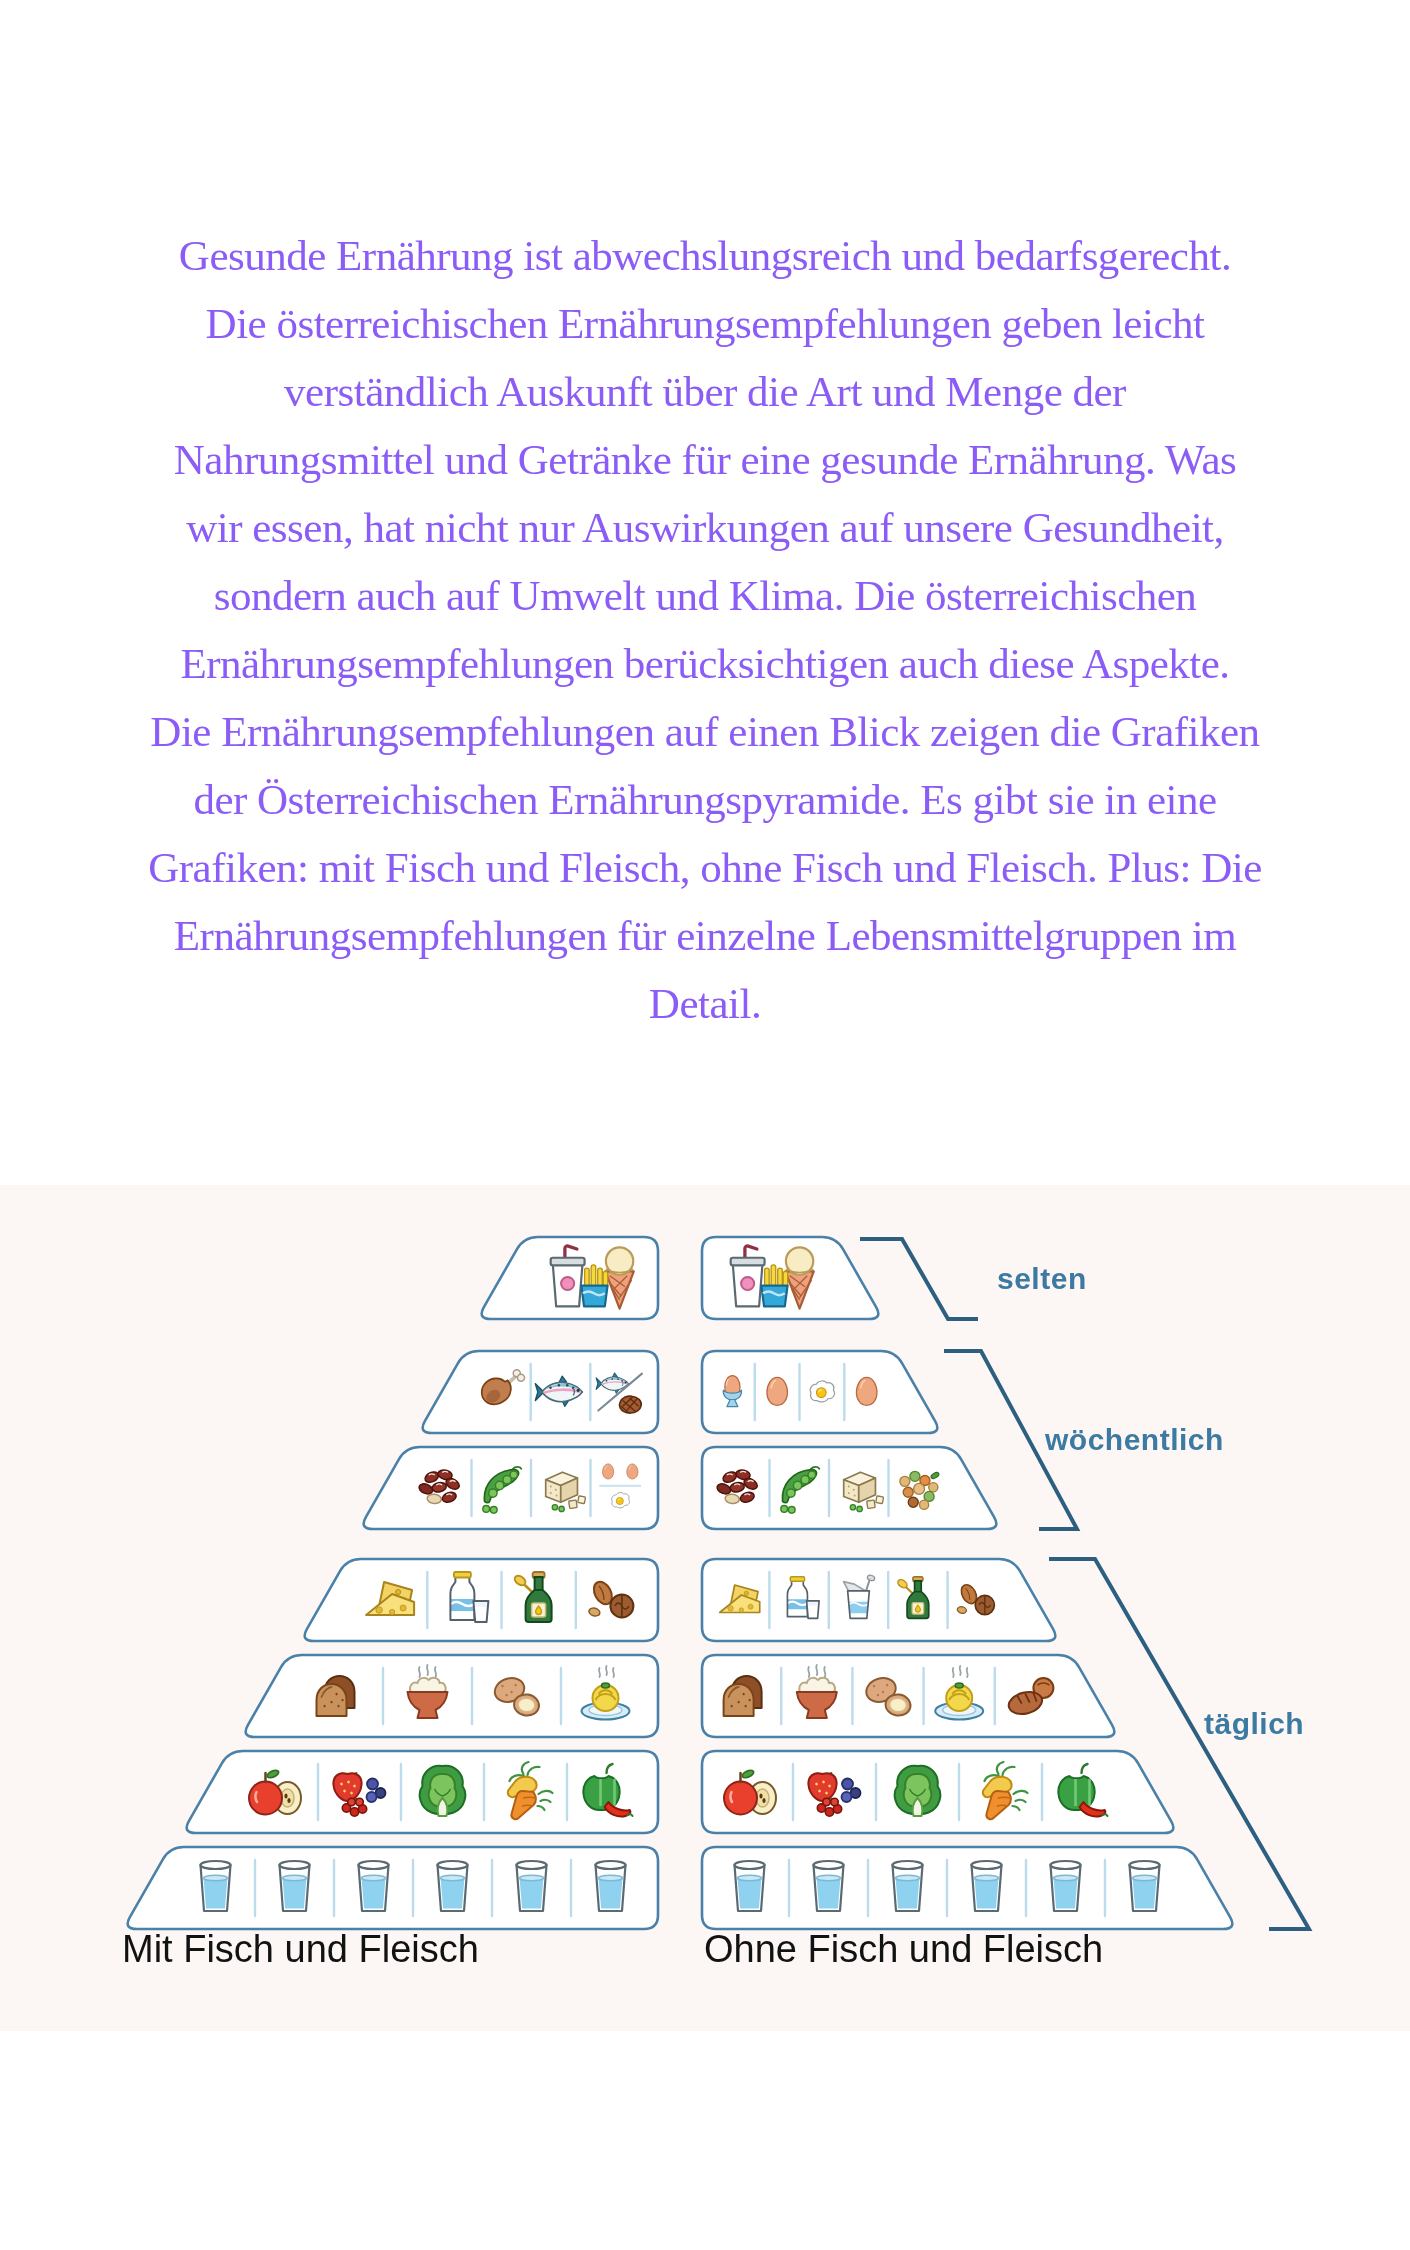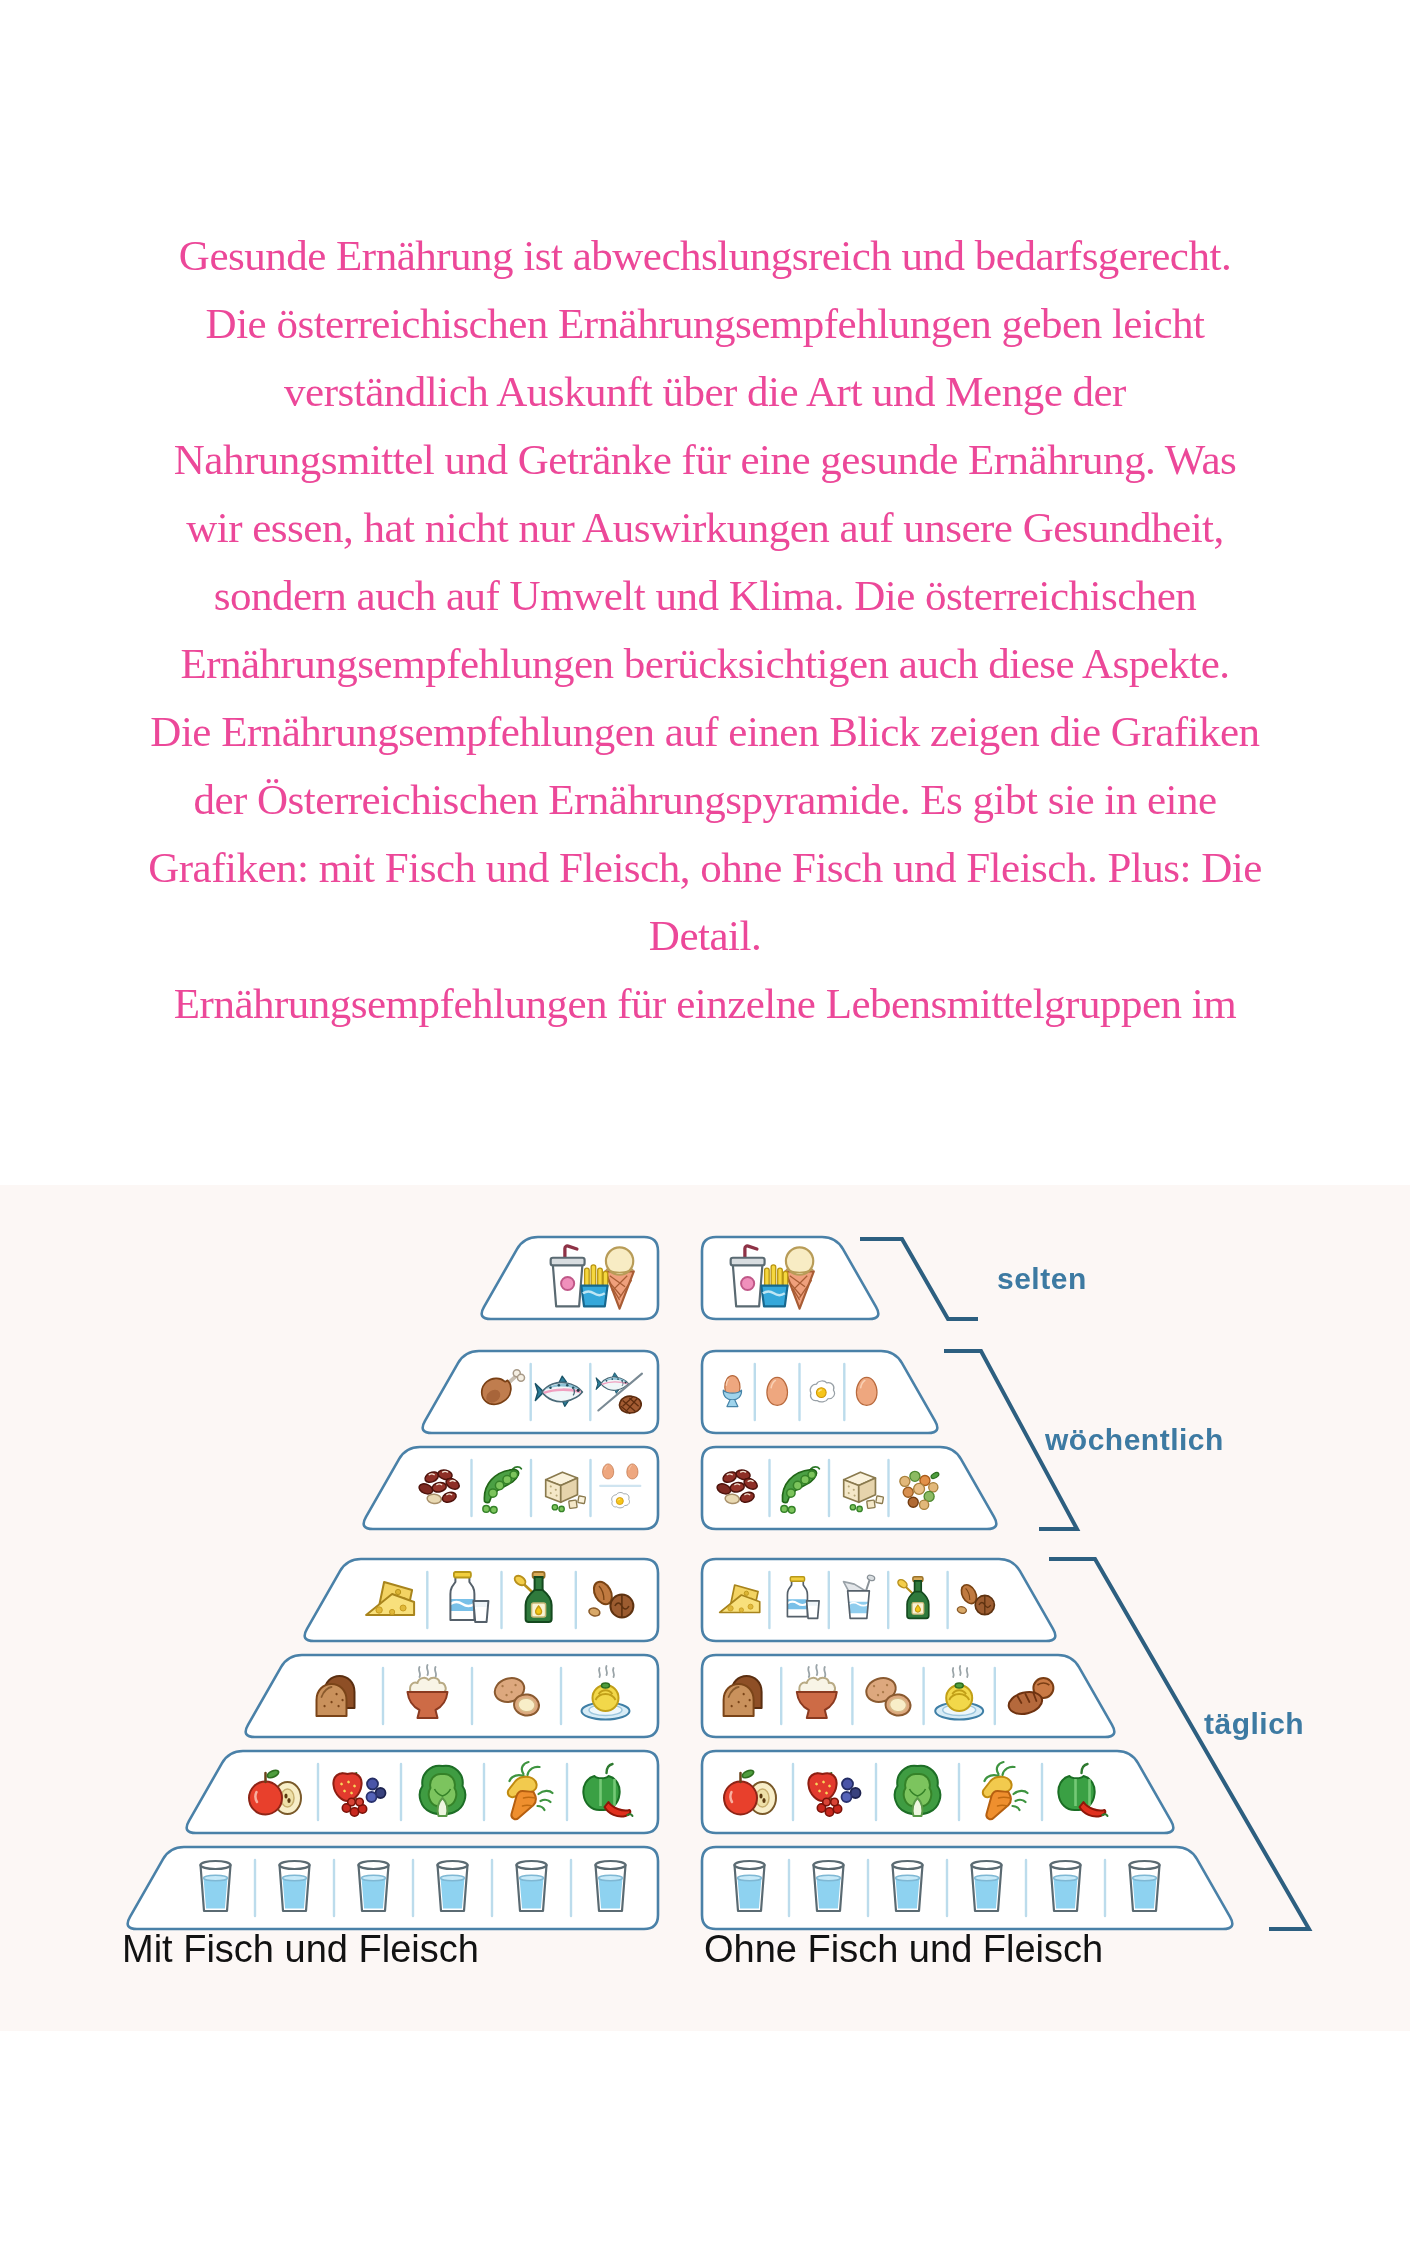--- a/index.html
+++ b/index.html
@@ -7,21 +7,21 @@
     width:1410px;height:2250px;background:#ffffff;
     font-family:"Liberation Serif",serif;
     overflow:hidden;
   }
   #intro{
     margin-top:222px;
     text-align:center;
     font-size:43px;
     line-height:68px;
     letter-spacing:-0.5px;
-    color:#ec4899;
+    color:#8b5cf6;
     font-weight:500;
   }
   #intro .line{white-space:nowrap;}
   #figure{
     margin:147px 0 0 0;
     padding:40px 0 36px 7px;
   }
   #pyramid-svg{display:block;width:1410px;height:770px;}
 </style>
 </head>
@@ -32,22 +32,22 @@
       <div class="line">Gesunde Ernährung ist abwechslungsreich und bedarfsgerecht.</div>
       <div class="line">Die österreichischen Ernährungsempfehlungen geben leicht</div>
       <div class="line">verständlich Auskunft über die Art und Menge der</div>
       <div class="line">Nahrungsmittel und Getränke für eine gesunde Ernährung. Was</div>
       <div class="line">wir essen, hat nicht nur Auswirkungen auf unsere Gesundheit,</div>
       <div class="line">sondern auch auf Umwelt und Klima. Die österreichischen</div>
       <div class="line">Ernährungsempfehlungen berücksichtigen auch diese Aspekte.</div>
       <div class="line">Die Ernährungsempfehlungen auf einen Blick zeigen die Grafiken</div>
       <div class="line">der Österreichischen Ernährungspyramide. Es gibt sie in eine</div>
       <div class="line">Grafiken: mit Fisch und Fleisch, ohne Fisch und Fleisch. Plus: Die</div>
+      <div class="line">Ernährungsempfehlungen für einzelne Lebensmittelgruppen im</div>
       <div class="line">Detail.</div>
-      <div class="line">Ernährungsempfehlungen für einzelne Lebensmittelgruppen im</div>
     </section>
 
   <figure id="figure" style="margin-left: 0px; margin-right: 0px; background: rgb(252, 247, 245);">
     <svg id="pyramid-svg" viewBox="0 0 1410 770" xmlns="http://www.w3.org/2000/svg">
       <defs>
 
         <symbol id="i-water-glass" viewBox="0 0 64 64">
           <path d="M17 9h30l-3.5 46h-23z" fill="#ffffff" stroke="none"></path>
           <path d="M20 22h24l-2.6 30.5h-18.8z" fill="#8ed2f0" stroke="none"></path>
           <ellipse cx="32" cy="22" rx="12" ry="2.8" fill="#c6e9f8" stroke="#7fb8d4" stroke-width="1.5"></ellipse>

